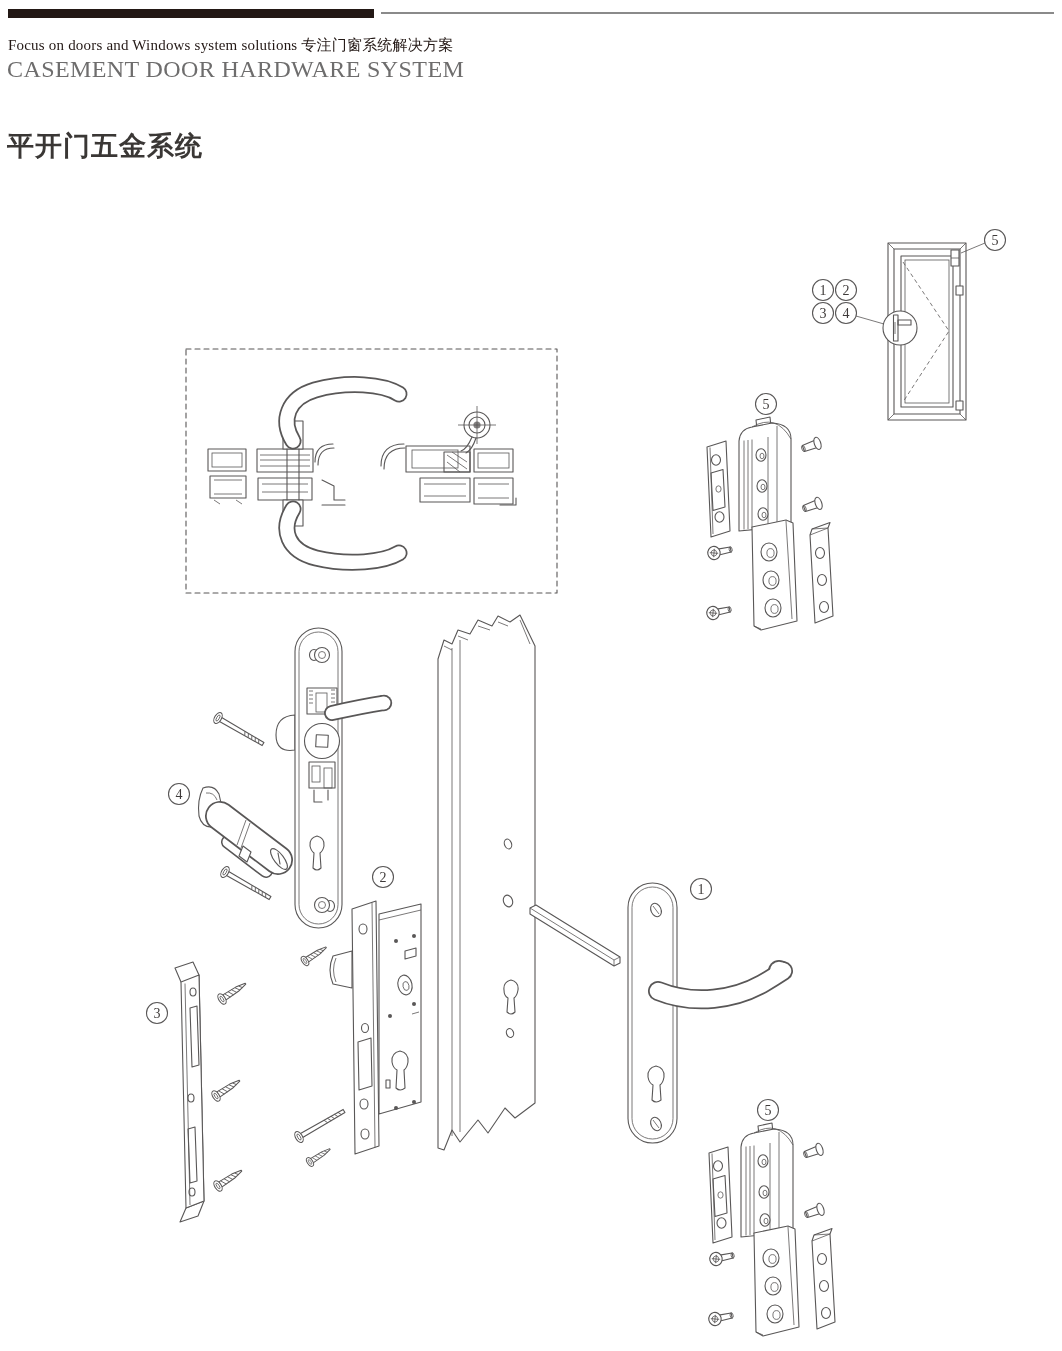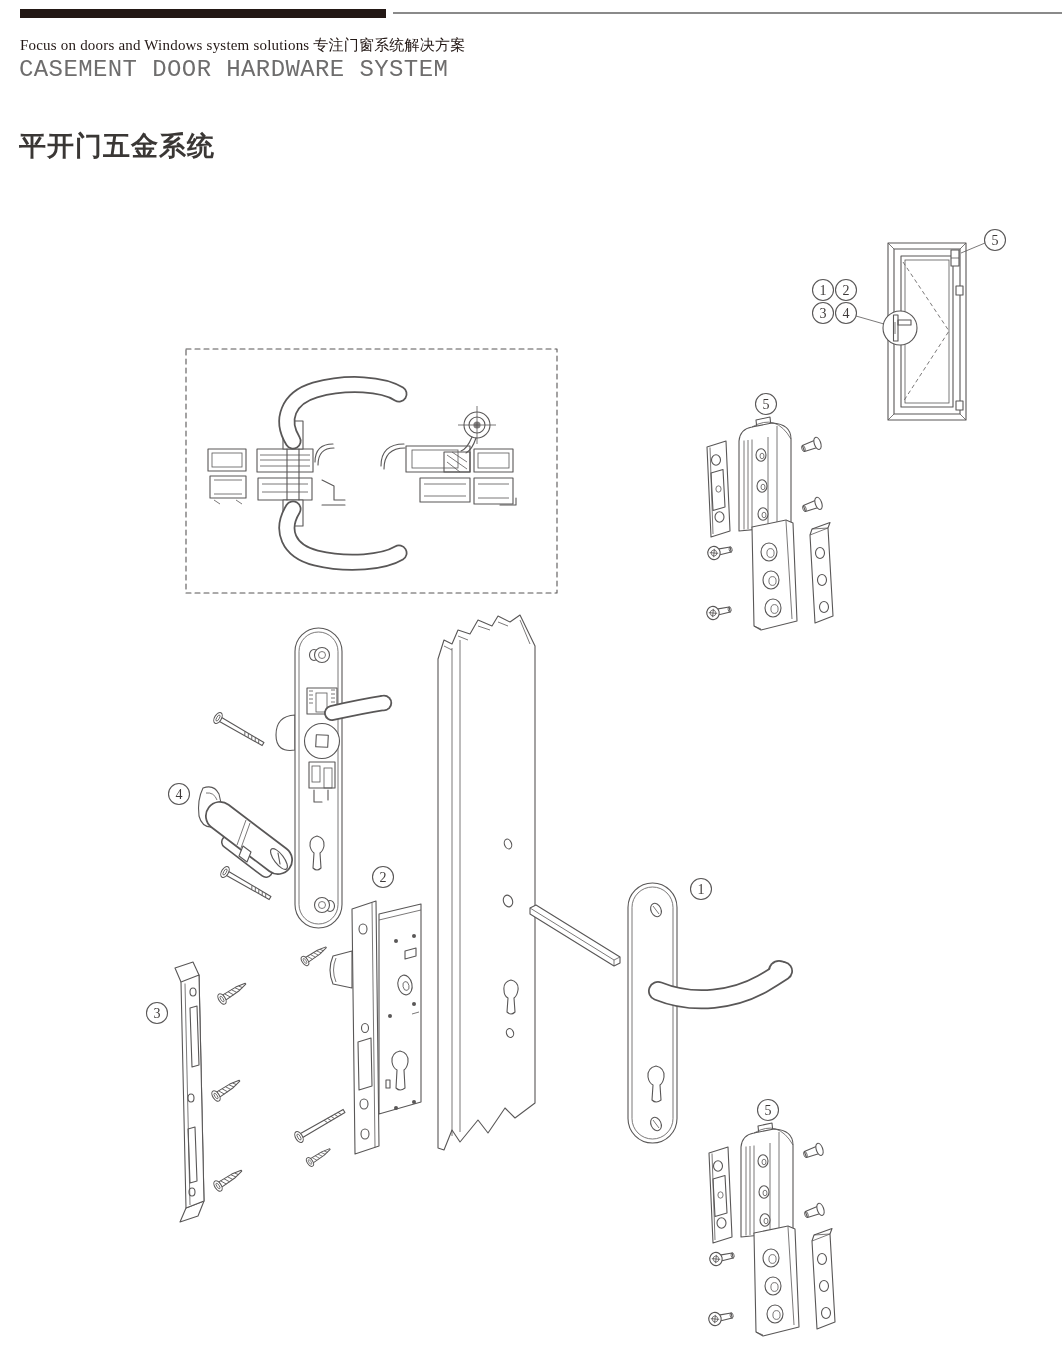--- a/index.html
+++ b/index.html
@@ -1,29 +1,29 @@
 <!DOCTYPE html>
 <html><head>
 <meta charset="utf-8">
 <style>
   html,body{margin:0;padding:0;}
   body{
     width:1062px;height:1351px;position:relative;overflow:hidden;
     background:#ffffff;font-family:"Liberation Sans",sans-serif;
   }
-  .hdr{position:absolute;left:12px;top:0;width:848px;height:130px;}
+  .hdr{position:absolute;left:0;top:0;width:848px;height:130px;}
   .bar-black{position:absolute;left:8px;top:9px;width:366px;height:9px;background:#231815;}
   .bar-line{position:absolute;left:381px;top:12px;width:673px;height:2px;background:#8a8a8a;}
   .tagline{
     position:absolute;left:8px;top:36px;white-space:nowrap;
     font-family:"Liberation Serif",serif;font-size:15px;color:#231815;letter-spacing:.2px;
   }
   .title-en{
     position:absolute;left:7px;top:56px;white-space:nowrap;
-    font-family:Liberation Mono, monospace;font-size:24px;color:#6e6d6d;letter-spacing:.4px;
+    font-family:Liberation Serif, serif;font-size:24px;color:#6e6d6d;letter-spacing:.4px;
   }
   .title-zh{
     position:absolute;left:7px;top:88px;white-space:nowrap;
     font-family:"Liberation Sans",sans-serif;font-size:27px;font-weight:700;color:#3a3735;letter-spacing:1px;margin-top:40px;
   }
   svg.art{position:absolute;left:0;top:0;}
   .ln{stroke:#595757;fill:none;stroke-width:1.1;stroke-linejoin:round;stroke-linecap:round;}
   .thin{stroke:#595757;fill:none;stroke-width:.8;}
   .wh{fill:#ffffff;}
   .dot{fill:#595757;stroke:none;}

